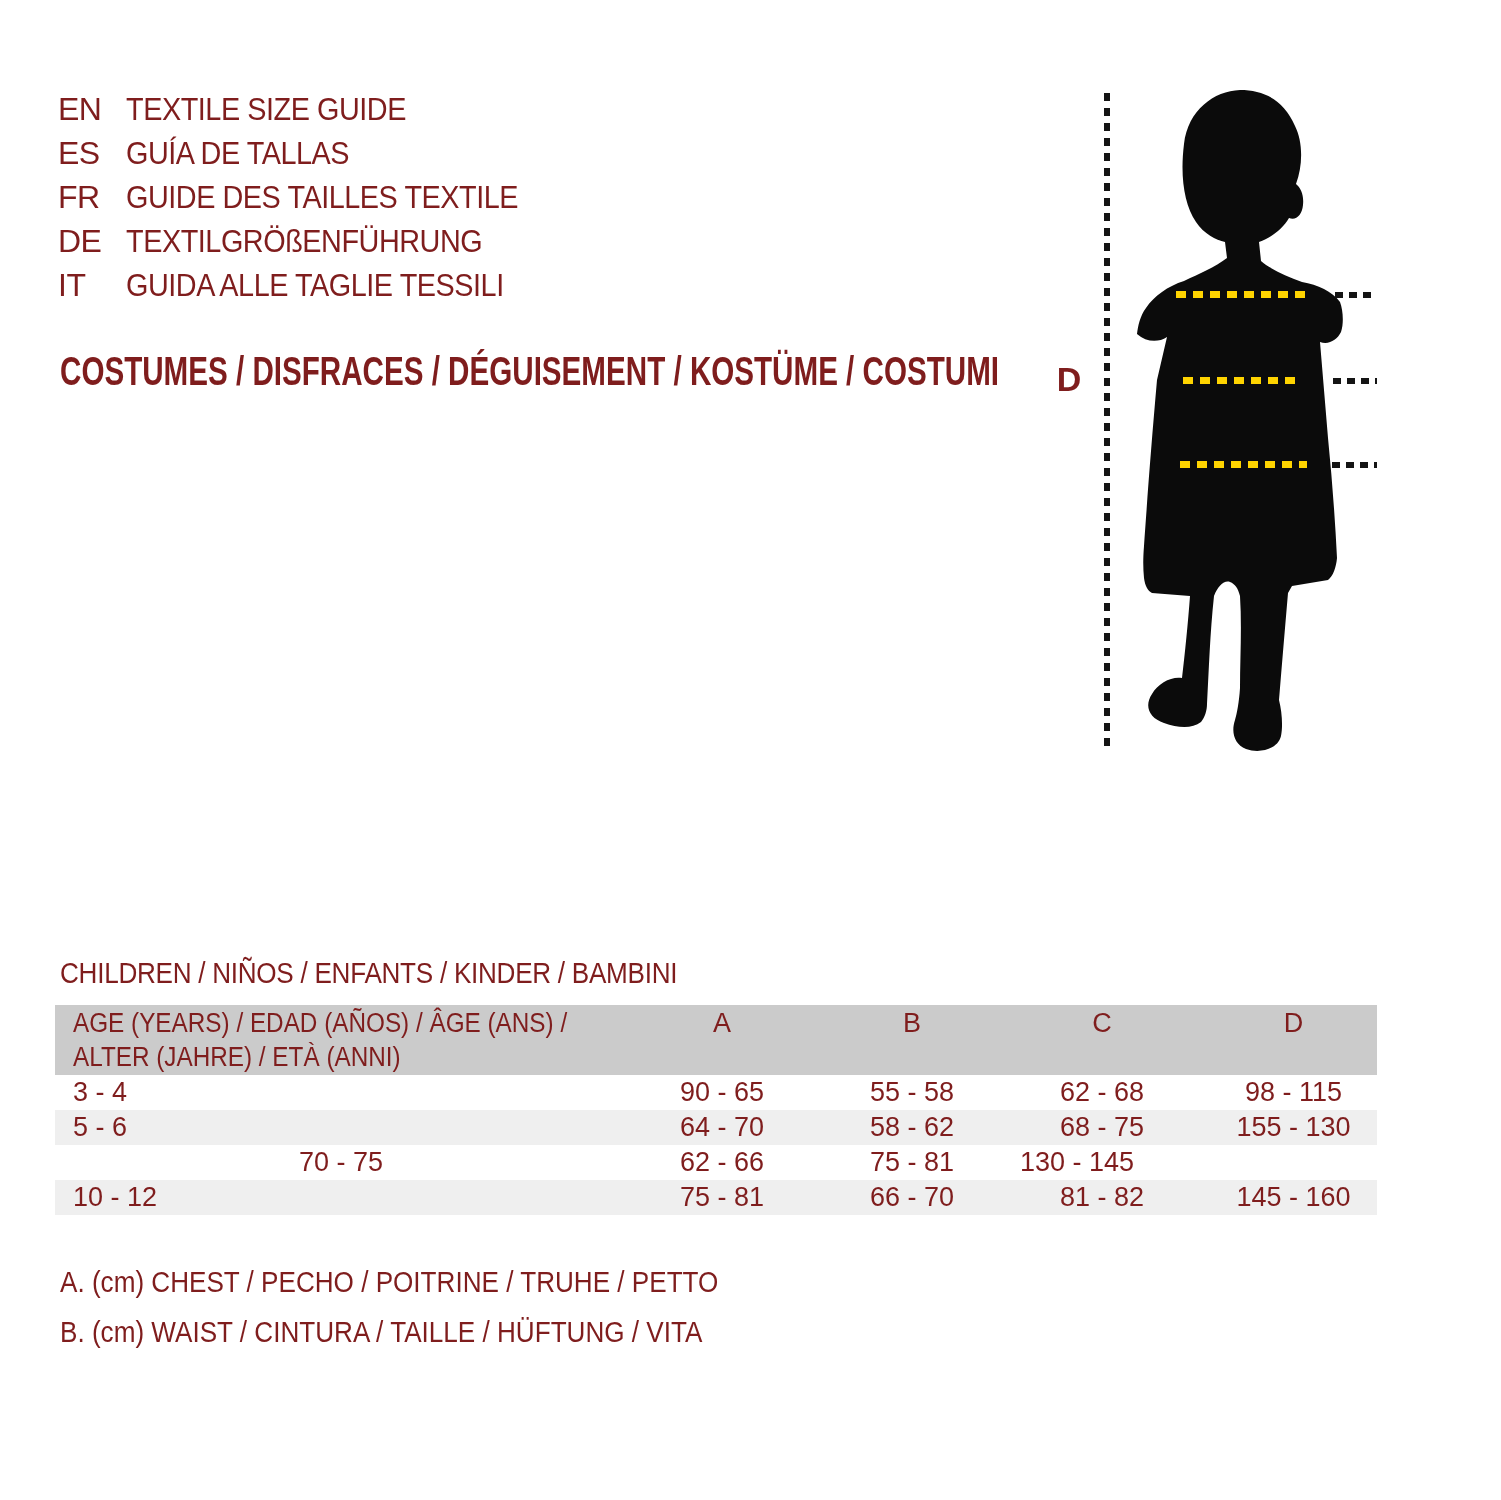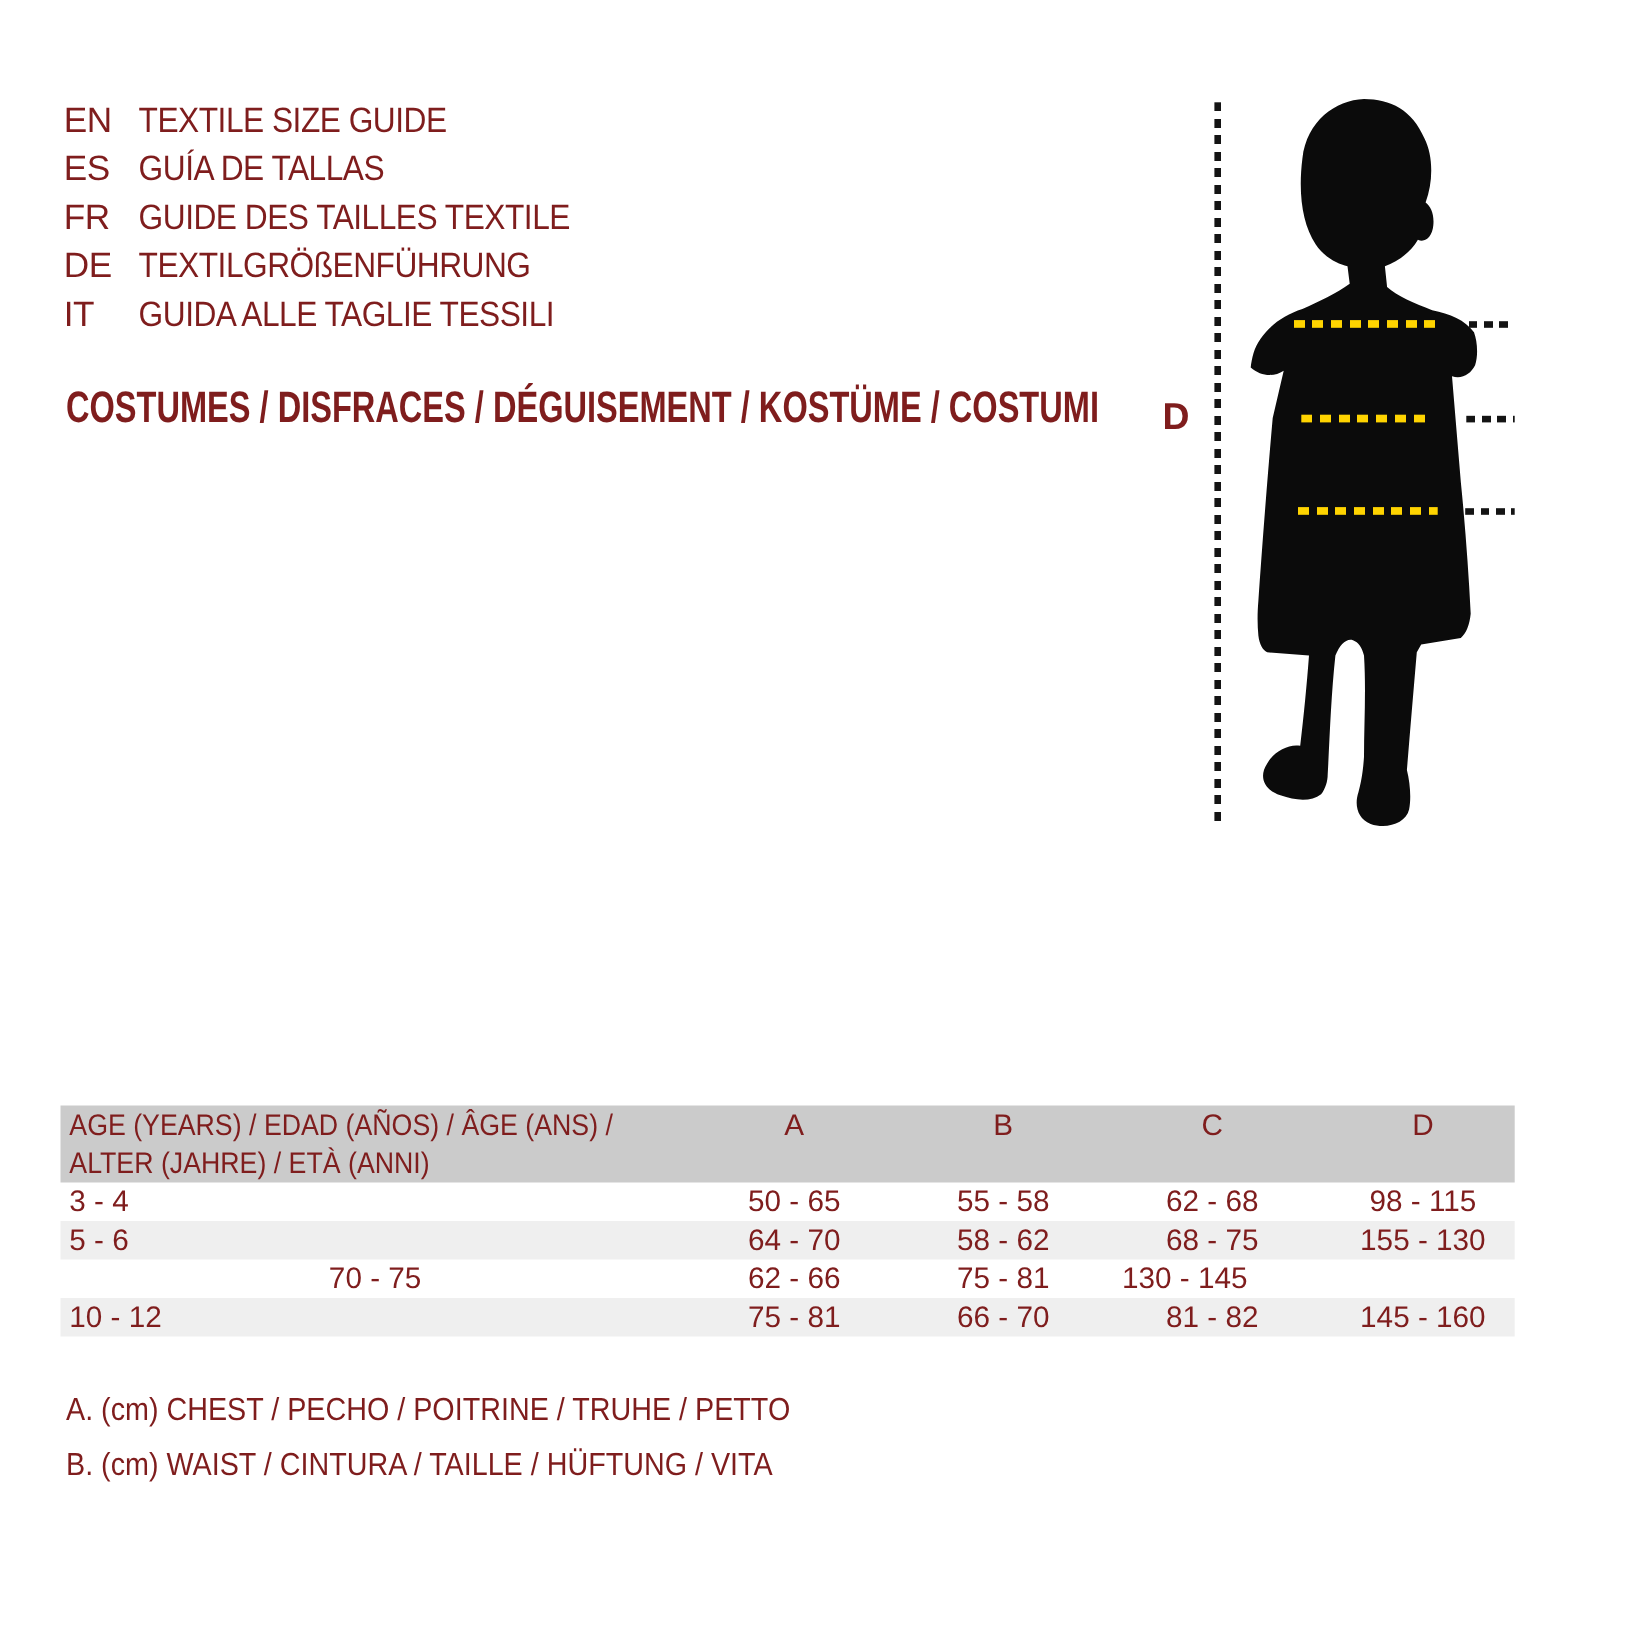--- a/index.html
+++ b/index.html
@@ -38,21 +38,21 @@
 
   
   .children-title{left:60px;top:948px;font-size:29px;font-weight:400;line-height:30px;margin:0;letter-spacing:-0.3px;}
 
   
   .size-table{left:55px;top:995px;width:1385px;font-size:27px;}
   .t-row{display:grid;grid-template-columns:572px 190px 190px 190px 243px;}
   .t-head{background:#cbcbcb;height:70px;line-height:34px;padding-top:1px;box-sizing:border-box;}
   .t-head .cell{align-self:start;}
   .cell{white-space:nowrap;}
-  .cell.age{padding-left:8px;text-align:left;}
+  .cell.age{padding-left:18px;text-align:left;}
   .cell.num{text-align:center;}
   .cell.last{padding-right:50px;}
   .t-data{height:35px;line-height:35px;}
   .t-data.alt{background:#efefef;}
 
   
   .legend{left:60px;top:1247px;list-style:none;margin:0;padding:0;font-size:29px;line-height:50px;}
 </style>
 </head>
 <body>
@@ -142,36 +142,37 @@
 
     <div class="abs dash-black dots-a"></div>
     <div class="abs dash-black dots-b"></div>
     <div class="abs dash-black dots-c"></div>
 
     <div class="abs abc-label abc-a">A</div>
     <div class="abs abc-label abc-b">B</div>
     <div class="abs abc-label abc-c">C</div>
   </div>
 
+  <h2 class="abs children-title"><span class="cond">CHILDREN / NIÑOS / ENFANTS / KINDER / BAMBINI</span></h2>
 
   <div class="abs size-table">
     <div class="t-row t-head">
       <div class="cell age">
         <span class="cond">AGE (YEARS) / EDAD (AÑOS) / ÂGE (ANS) /</span><br>
         <span class="cond">ALTER (JAHRE) / ETÀ (ANNI)</span>
       </div>
       <div class="cell num">A</div>
       <div class="cell num">B</div>
       <div class="cell num">C</div>
       <div class="cell num last">D</div>
     </div>
 
     <div class="t-row t-data">
       <div class="cell age">3 - 4</div>
-      <div class="cell num">50 - 65</div>
+      <div class="cell num">90 - 65</div>
       <div class="cell num">55 - 58</div>
       <div class="cell num">62 - 68</div>
       <div class="cell num last">98 - 115</div>
     </div>
     <div class="t-row t-data alt">
       <div class="cell age">5 - 6</div>
       <div class="cell num">64 - 70</div>
       <div class="cell num">58 - 62</div>
       <div class="cell num">68 - 75</div>
       <div class="cell num last">155 - 130</div>

